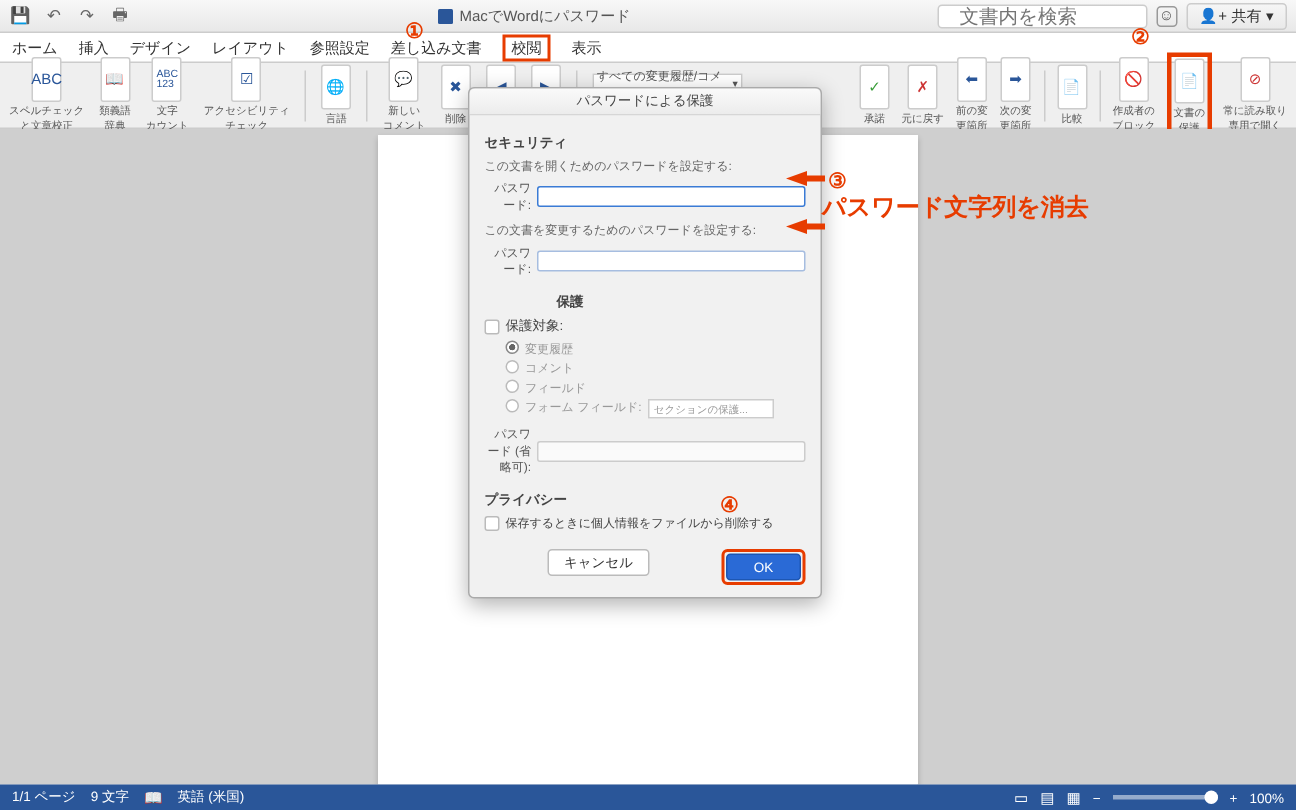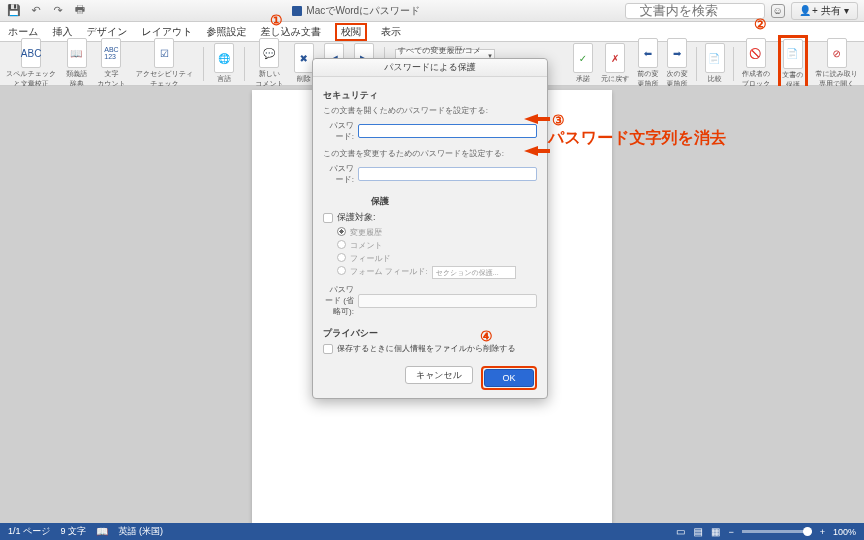--- a/index.html
+++ b/index.html
@@ -43,21 +43,21 @@
 .focused { border: 1.5px solid #3a7bd5; }
 .chk { width: 10px; height: 10px; border: 1px solid #bbb; background: #fff; border-radius: 2px; }
 .radio-row { display: flex; align-items: flex-start; gap: 4px; font-size: 8px; color: #999; margin-left: 14px; padding: 1px 0; }
 .radio { width: 9px; height: 9px; border: 1px solid #bbb; border-radius: 50%; background: #fff; }
 .radio.sel { border-color: #888; background: radial-gradient(circle,#666 40%,#fff 45%); }
 .section-sel { height: 13px; width: 84px; background: #fff; border: 1px solid #ccc; font-size: 7px; padding: 0 3px; color: #999; display: flex; align-items: center; }
 .dlg-btns { display: flex; justify-content: flex-end; gap: 8px; margin-top: 12px; }
 .btn { height: 18px; min-width: 50px; border-radius: 3px; font-size: 9px; display: flex; align-items: center; justify-content: center; padding: 0 10px; }
 .btn-cancel { background: #fff; border: 1px solid #bbb; color: #333; }
 .btn-ok { background: #2a6ad6; color: #fff; border: 1px solid #1d56b3; }
-.ok-ring { border: 2px solid #e73c00; padding: 1px; border-radius: 4px; }
+.ok-ring { border: 2px solid #e73c00; padding: 1px; border-radius: 4px; margin-left: 40px; }
 
 .statusbar { position: absolute; left: 0; right: 0; bottom: 0; height: 17px; background: #2a5699; color: #fff; font-size: 9px; display: flex; align-items: center; padding: 0 8px; gap: 10px; }
 .sb-right { margin-left: auto; display: flex; align-items: center; gap: 8px; }
 .sb-slider { width: 70px; height: 3px; background: rgba(255,255,255,.5); position: relative; }
 .sb-slider .thumb { position: absolute; right: 0; top: -3px; width: 9px; height: 9px; background: #fff; border-radius: 50%; }
 .sb-icon { font-size: 10px; }
 
 .annot { position: absolute; font-family: sans-serif; font-weight: bold; pointer-events: none; }
 .circnum { color: #e73c00; font-size: 14px; }
 .annot-text { color: #e73c00; font-size: 16px; letter-spacing: 0; }

